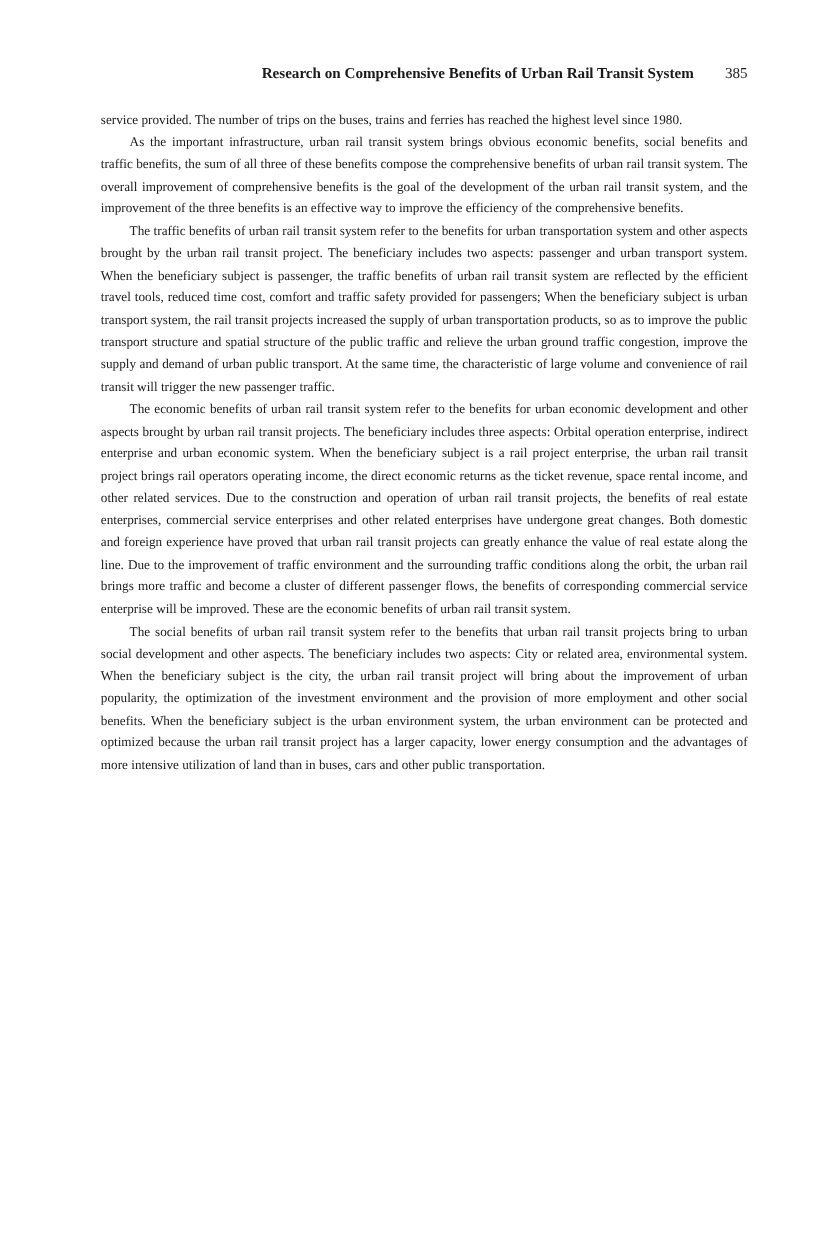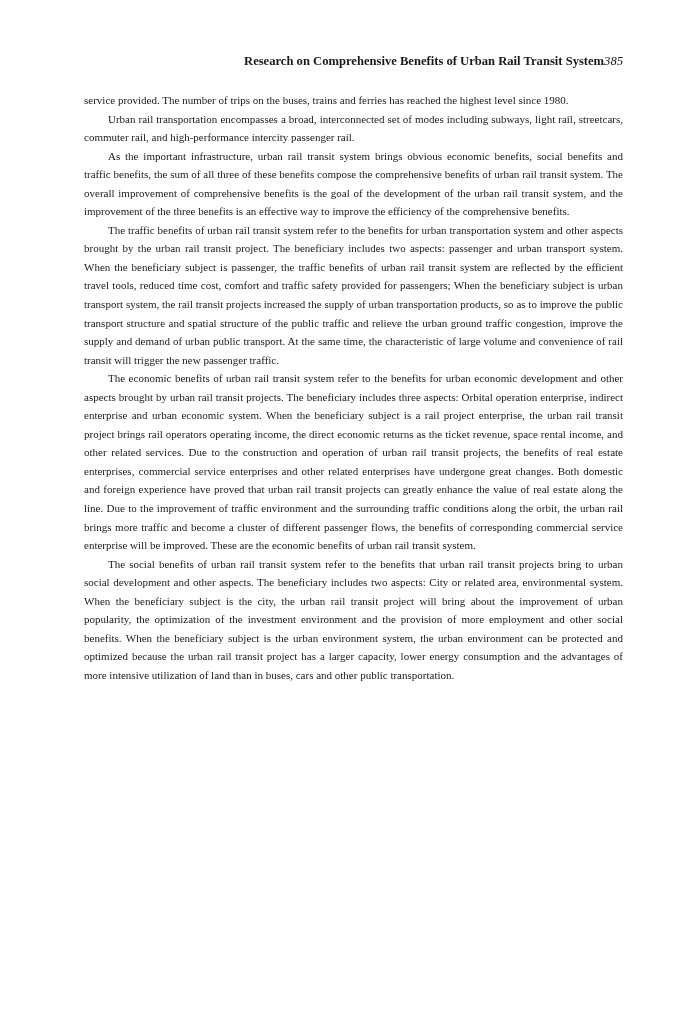--- a/index.html
+++ b/index.html
@@ -25,21 +25,21 @@
     line-height: 18px;
     text-align: right;
     white-space: nowrap;
   }
   .running-header .title {
     display: inline-block;
     font-weight: bold;
   }
   .running-header .page-number {
     display: inline-block;
-    font-style: italic;
+    margin-left: 26px;
   }
   .body-text {
     position: absolute;
     top: 91px;
     left: 84px;
     width: 539px;
     font-size: 11px;
     line-height: 18.55px;
     text-align: justify;
     hyphens: manual;
@@ -54,18 +54,17 @@
 </style>
 </head>
 <body>
 
 <div class="running-header">
   <span class="title">Research on Comprehensive Benefits of Urban Rail Transit System</span><span class="page-number">385</span>
 </div>
 
 <div class="body-text">
   <p>service provided. The number of trips on the buses, trains and ferries has reached the highest level since 1980.</p>
-  <p class="indent">Urban rail transportation encompasses a broad, interconnected set of modes including subways, light rail, streetcars, commuter rail, and high-performance intercity passenger rail.</p>
   <p class="indent">As the important infrastructure, urban rail transit system brings obvious economic benefits, social benefits and traffic benefits, the sum of all three of these benefits compose the comprehensive benefits of urban rail transit system. The overall improvement of comprehensive benefits is the goal of the development of the urban rail transit system, and the improvement of the three benefits is an effective way to improve the efficiency of the comprehensive benefits.</p>
   <p class="indent">The traffic benefits of urban rail transit system refer to the benefits for urban transportation system and other aspects brought by the urban rail transit project. The beneficiary includes two aspects: passenger and urban transport system. When the beneficiary subject is passenger, the traffic benefits of urban rail transit system are reflected by the efficient travel tools, reduced time cost, comfort and traffic safety provided for passengers; When the beneficiary subject is urban transport system, the rail transit projects increased the supply of urban transportation products, so as to improve the public transport structure and spatial structure of the public traffic and relieve the urban ground traffic congestion, improve the supply and demand of urban public transport. At the same time, the characteristic of large volume and convenience of rail transit will trigger the new passenger traffic.</p>
   <p class="indent">The economic benefits of urban rail transit system refer to the benefits for urban economic development and other aspects brought by urban rail transit projects. The beneficiary includes three aspects: Orbital operation enterprise, indirect enterprise and urban economic system. When the beneficiary subject is a rail project enterprise, the urban rail transit project brings rail operators operating income, the direct economic returns as the ticket revenue, space rental income, and other related services. Due to the construction and operation of urban rail transit projects, the benefits of real estate enterprises, commercial service enterprises and other related enterprises have under­gone great changes. Both domestic and foreign experience have proved that urban rail transit projects can greatly enhance the value of real estate along the line. Due to the improvement of traffic environment and the surrounding traffic conditions along the orbit, the urban rail brings more traffic and become a cluster of different passenger flows, the benefits of corresponding commercial service enterprise will be improved. These are the economic benefits of urban rail transit system.</p>
   <p class="indent">The social benefits of urban rail transit system refer to the benefits that urban rail transit projects bring to urban social development and other aspects. The beneficiary includes two aspects: City or related area, environmental system. When the beneficiary subject is the city, the urban rail transit project will bring about the improvement of urban popularity, the optimization of the investment environment and the provision of more employment and other social benefits. When the beneficiary subject is the urban environment system, the urban environment can be protected and optimized because the urban rail transit project has a larger capacity, lower energy consumption and the advantages of more intensive utilization of land than in buses, cars and other public transportation.</p>
 </div>
 
 </body></html>

